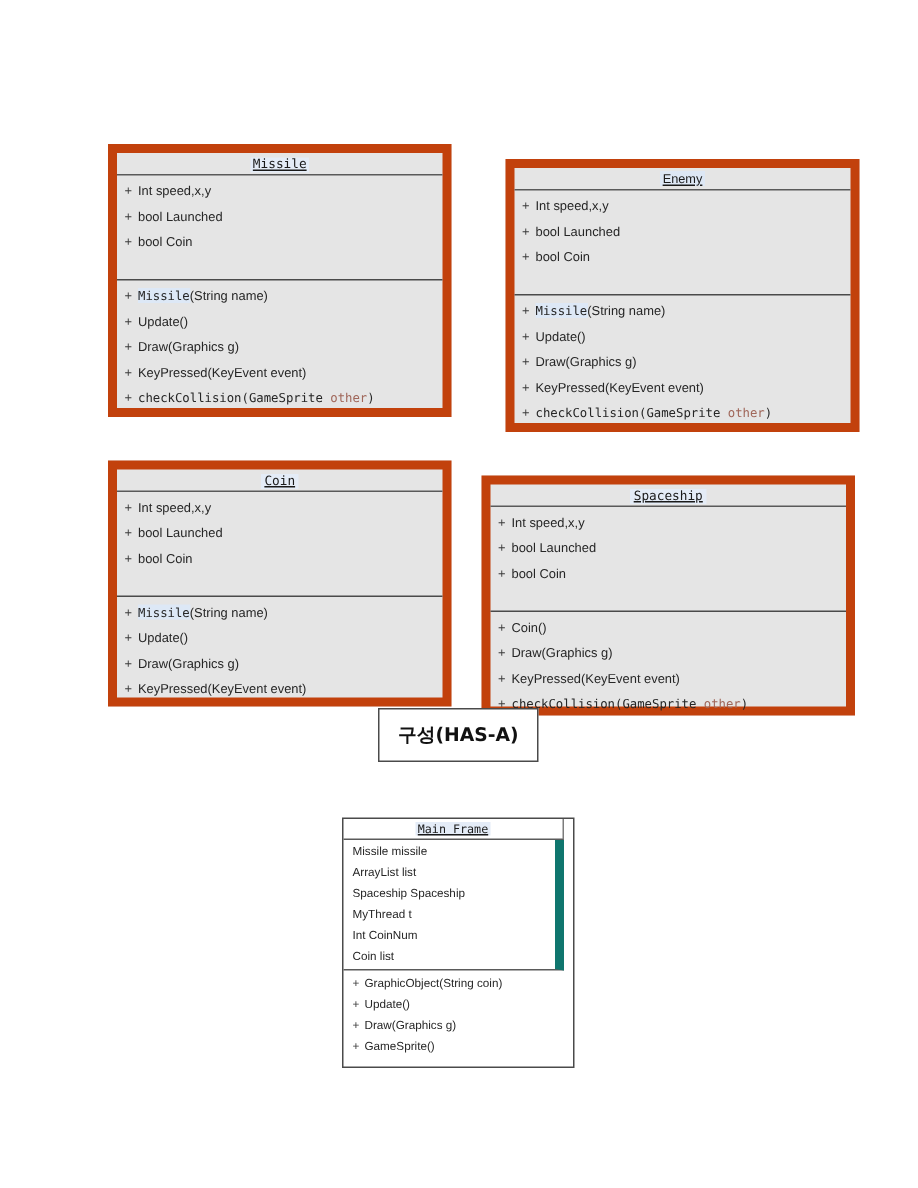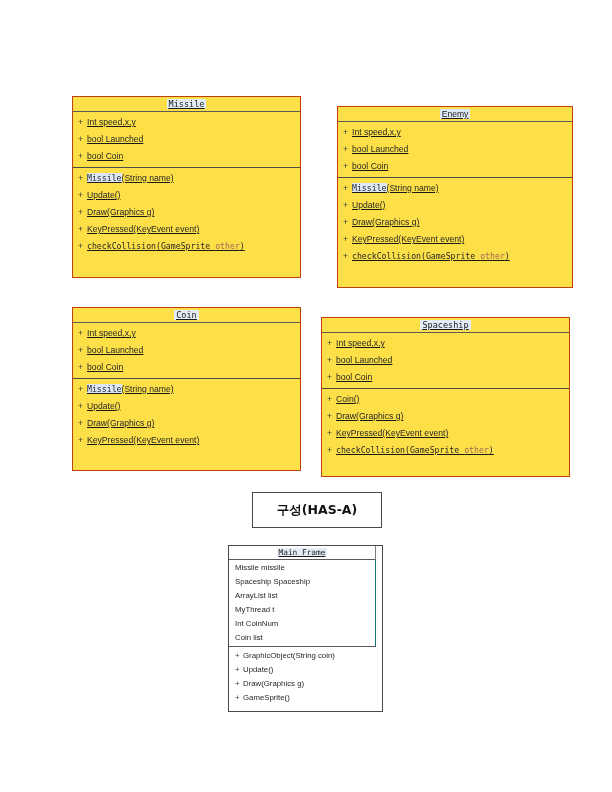--- a/index.html
+++ b/index.html
@@ -13,23 +13,22 @@
     position: relative;
     font-family: "Liberation Sans", sans-serif;
     color: #1a1a1a;
     overflow: hidden;
   }
 
   
   .uml-box {
     position: absolute;
     box-sizing: border-box;
-    border: 1px solid #c2410c;
-    background: #fde047;
-    text-decoration: underline;
+    border: 6px solid #c2410c;
+    background: #e5e5e5;
   }
   .uml-title {
     text-align: center;
     font-size: 8.5px;
     line-height: 14px;
     height: 14px;
     border-bottom: 1px solid #5a5a5a;
     color: #1a1a1a;
     white-space: nowrap;
     overflow: hidden;
@@ -42,21 +41,21 @@
   .mono .title-text {
     font-family: "DejaVu Sans Mono", "Liberation Mono", monospace;
     letter-spacing: 0px;
   }
   .sans .title-text {
     font-family: "Liberation Sans", sans-serif;
     background: #dde7f4;
   }
 
   .uml-section {
-    padding: 2px 0 2px 0;
+    padding: 2px 0 16px 0;
   }
   .uml-section.attrs {
     border-bottom: 1px solid #4a4a4a;
   }
   .uml-row {
     font-size: 8.6px;
     line-height: 17px;
     height: 17px;
     padding-left: 5px;
     white-space: nowrap;
@@ -118,21 +117,21 @@
     overflow: hidden;
   }
   .mf-title .title-text {
     font-family: "DejaVu Sans Mono", "Liberation Mono", monospace;
     text-decoration: underline;
     background: #e4ecf7;
     padding: 0 2px;
   }
   .mf-attrs {
     border-bottom: 1px solid #5a5a5a;
-    border-right: 1px solid #0f766e;
+    border-right: 6px solid #0f766e;
     margin-right: 6px;
     padding: 1px 0 1px 0;
   }
   .mf-methods {
     padding: 2px 0 2px 0;
   }
   .mf-row {
     font-size: 7.8px;
     line-height: 14px;
     height: 14px;
@@ -216,32 +215,32 @@
         <div class="uml-row"><span class="vis">+</span><span class="tok-plain">bool Coin</span></div>
       </div>
     <div class="uml-section methods">
         <div class="uml-row"><span class="vis">+</span><span class="tok-plain">Coin()</span></div>
         <div class="uml-row"><span class="vis">+</span><span class="tok-plain">Draw(Graphics g)</span></div>
         <div class="uml-row"><span class="vis">+</span><span class="tok-plain">KeyPressed(KeyEvent event)</span></div>
         <div class="uml-row"><span class="vis">+</span><span class="tok-code">checkCollision(GameSprite </span><span class="tok-param">other</span><span class="tok-code">)</span></div>
       </div>
   </div>
 
-  <div class="label-box" style="left:252px; top:492px; width:130px; height:36px;">
+  <div class="label-box" style="left:252px; top:472px; width:107px; height:36px;">
     <span>구성(HAS-A)</span>
   </div>
 
   <div class="mf-box" style="left:228px; top:545px; width:155px; height:167px;">
     <div class="mf-title">
       <span class="title-text">Main Frame</span>
     </div>
     <div class="mf-attrs">
         <div class="mf-row"><span class="tok-plain">Missile missile</span></div>
+        <div class="mf-row"><span class="tok-plain">ArrayList list</span></div>
         <div class="mf-row"><span class="tok-plain">Spaceship Spaceship</span></div>
-        <div class="mf-row"><span class="tok-plain">ArrayList list</span></div>
         <div class="mf-row"><span class="tok-plain">MyThread t</span></div>
         <div class="mf-row"><span class="tok-plain">Int CoinNum</span></div>
         <div class="mf-row"><span class="tok-plain">Coin list</span></div>
       </div>
     <div class="mf-methods">
         <div class="mf-row"><span class="vis">+</span><span class="tok-plain">GraphicObject(String coin)</span></div>
         <div class="mf-row"><span class="vis">+</span><span class="tok-plain">Update()</span></div>
         <div class="mf-row"><span class="vis">+</span><span class="tok-plain">Draw(Graphics g)</span></div>
         <div class="mf-row"><span class="vis">+</span><span class="tok-plain">GameSprite()</span></div>
       </div>

